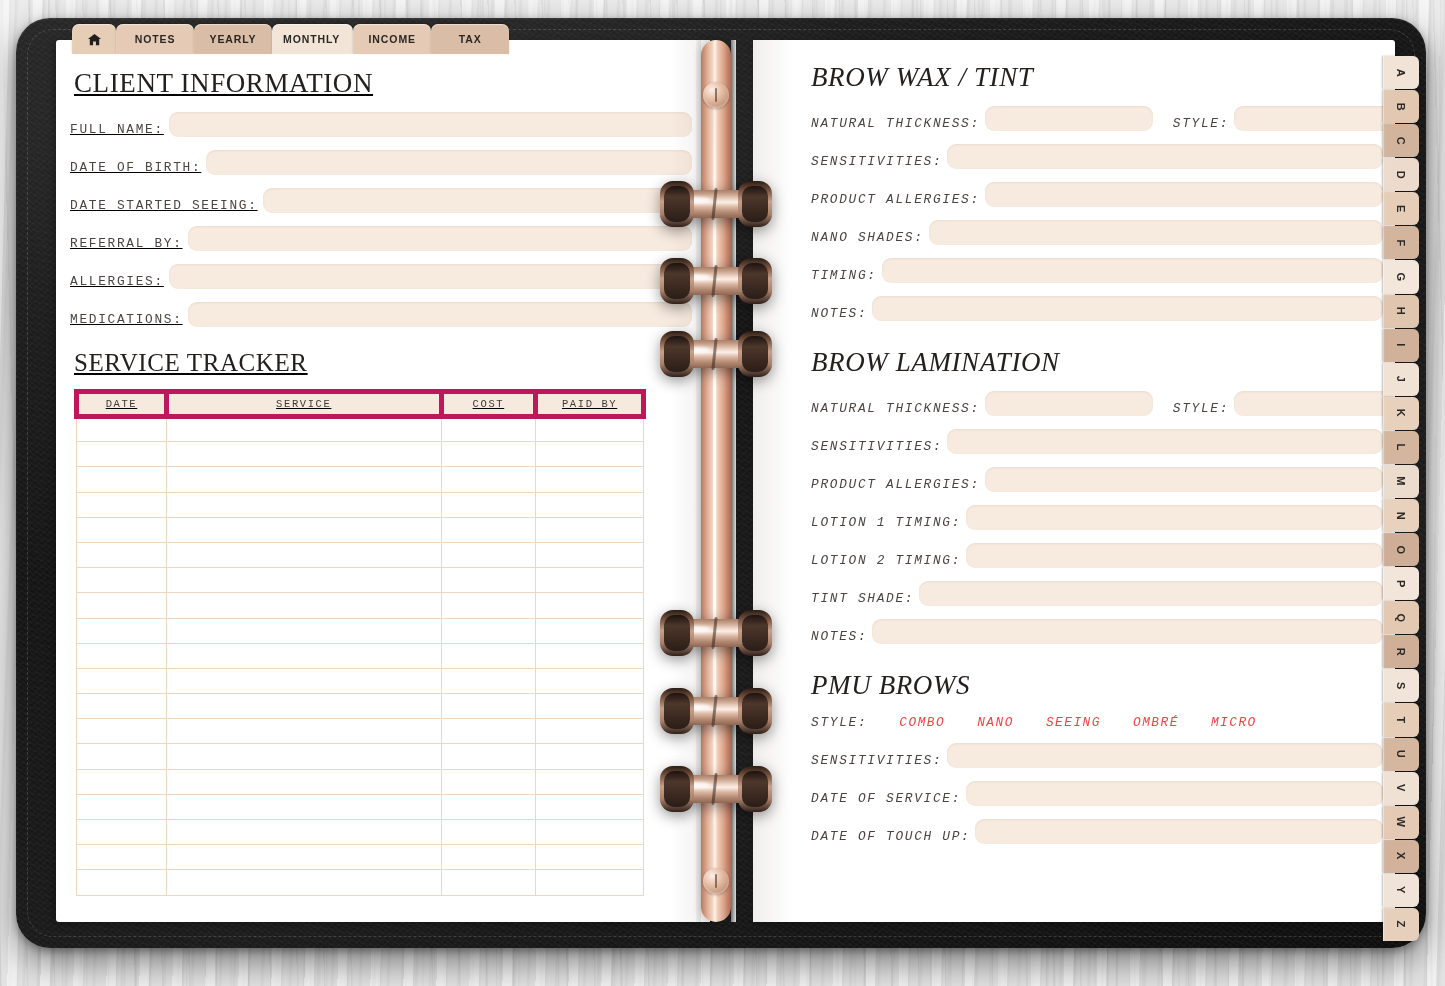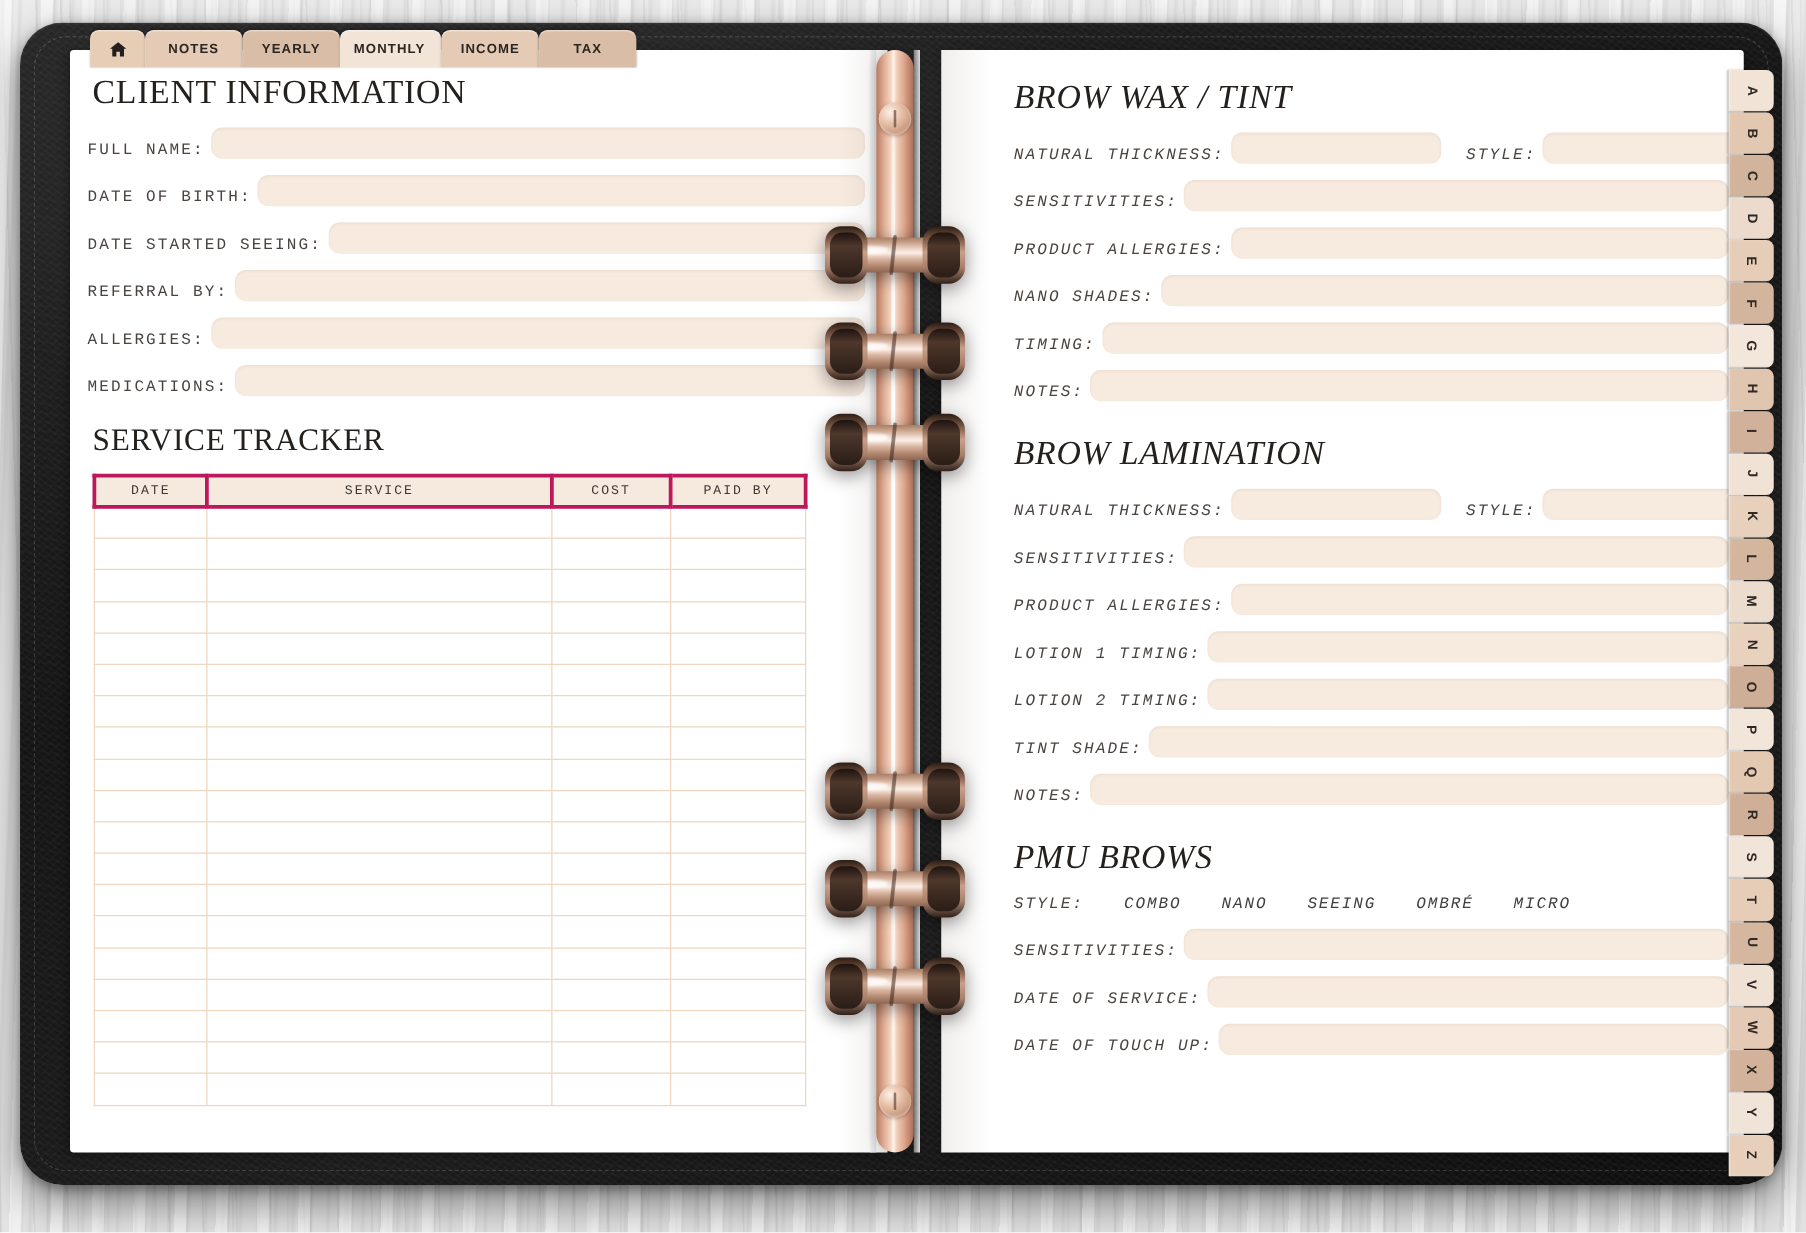--- a/index.html
+++ b/index.html
@@ -226,21 +226,21 @@
     background: linear-gradient(to bottom, #1d1310 0%, #4e372b 30%, #2a1d17 100%);
   }
   .ring-notch {
     position:absolute; left: 53px; top: 7px; width: 3px; height: 32px;
     background: rgba(60,38,28,0.55);
     border-radius: 2px;
     transform: rotate(6deg);
   }
 
   
-  .content-left  { position:absolute; left: 14px; top: 18px; right: 18px; }
+  .content-left  { position:absolute; left: 14px; top: 28px; right: 18px; text-decoration: underline; }
   .content-right { position:absolute; left: 58px; top: 22px; right: 12px; }
 
   h2.sect {
     font-family: "Liberation Serif", serif;
     font-weight: 400;
     color: #23201d;
     letter-spacing: 0.6px;
     margin: 0;
   }
   #h-client { font-size: 27px; margin-left: 4px; }
@@ -276,21 +276,21 @@
   
   #tracker {
     margin-top: 12px;
     margin-left: 4px;
     width: 572px;
     border-collapse: collapse;
     table-layout: fixed;
   }
   #tracker th {
     background: #f6eade;
-    border: 3px solid #be185d;
+    border: 5px solid #be185d;
     height: 25px;
     font-family: "Liberation Mono", monospace;
     font-size: 10.5px;
     letter-spacing: 1.6px;
     font-weight: 400;
     color: #3e3834;
   }
   #tracker td {
     border: 1px solid #eed6c0;
     height: 25.2px;
@@ -305,21 +305,21 @@
   #pmu-style-row {
     display: flex; align-items: center;
     margin-top: 14px;
     gap: 0;
   }
   #pmu-style-row .flabel { padding-right: 0; }
   .pmu-opt {
     font-family: "Liberation Mono", monospace;
     font-size: 12.8px;
     letter-spacing: 1.5px;
-    color: #404040;
+    color: #ef4444;
     margin-left: 32px;
     cursor: pointer;
     white-space: nowrap;
   }
 </style>
 </head>
 <body>
 
 <div id="stage">
   <div id="wood-grain"></div>

